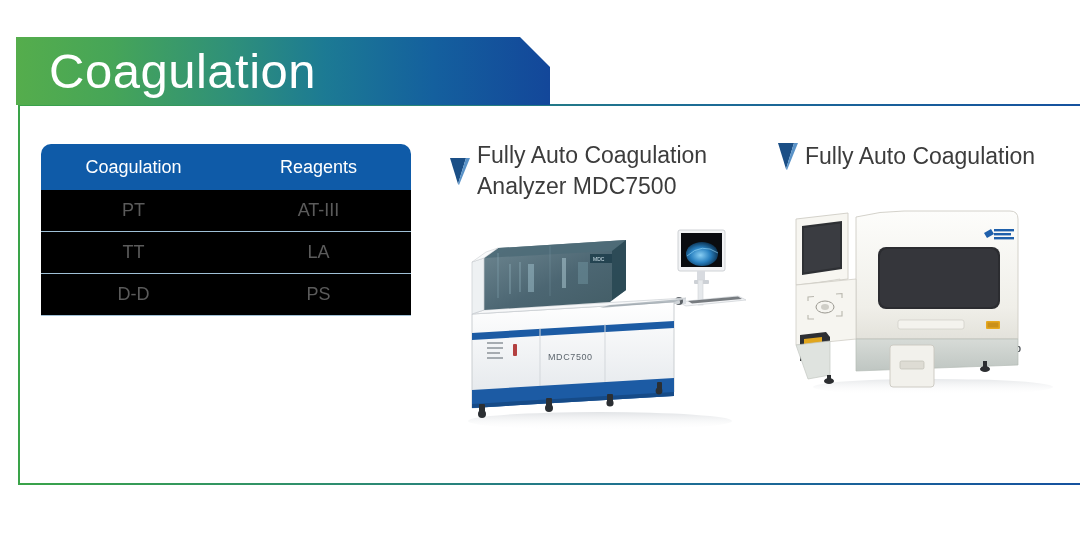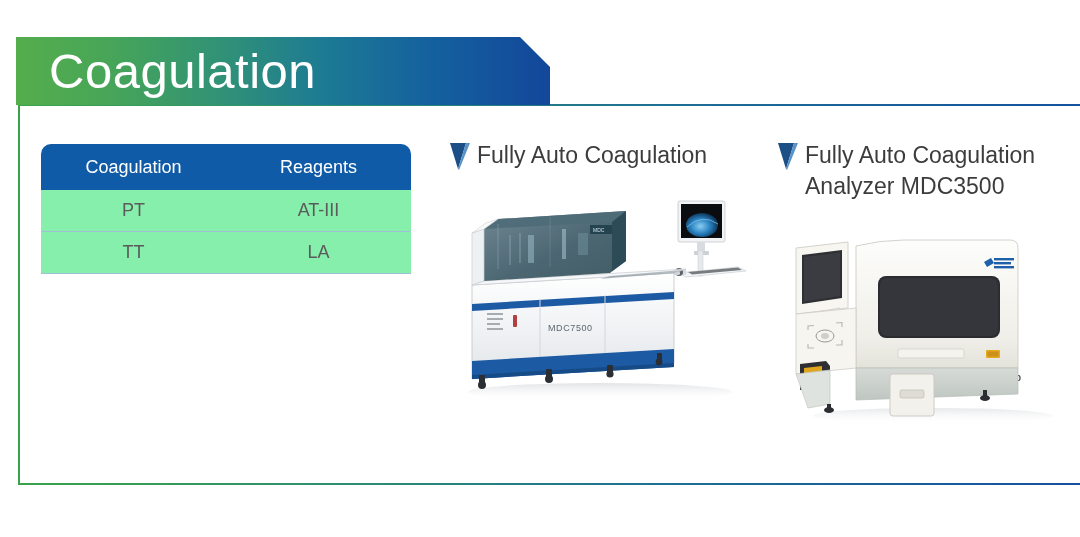--- a/index.html
+++ b/index.html
@@ -89,34 +89,34 @@
   table.coag-table thead th:first-child { border-top-left-radius: 10px; }
   table.coag-table thead th:last-child  { border-top-right-radius: 10px; }
 
   table.coag-table tbody td {
     height: 41px;
     padding: 0;
     text-align: center;
     font-size: 18px;
     color: #5b5b5b;
     border-bottom: 1px solid #9fc0d6;
-    background: #86efac;
+    background: #000000;
   }
 
   
   .product {
     position: absolute;
     top: 140px;
   }
   .product.p1 { left: 434px; width: 300px; }
   .product.p2 { left: 762px; width: 310px; }
 
   .prod-head {
     display: flex;
-    align-items: flex-start;
+    align-items: center;
   }
   .flag-icon {
     flex: 0 0 auto;
     width: 22px;
     height: 30px;
     margin-top: 3px;
     margin-right: 5px;
   }
   .prod-title {
     font-size: 23px;
@@ -160,148 +160,152 @@
       </thead>
       <tbody>
         <tr>
           <td>PT</td>
           <td>AT-III</td>
         </tr>
         <tr>
           <td>TT</td>
           <td>LA</td>
         </tr>
+        <tr>
+          <td>D-D</td>
+          <td>PS</td>
+        </tr>
       </tbody>
     </table>
   </div>
 
   <div class="product p1">
+    <div class="prod-head">
+      <span class="flag-icon">
+        <svg width="22" height="30" viewBox="0 0 22 30">
+          <polygon points="0,0 16,0 8,26" fill="#1b4f86"></polygon>
+          <polygon points="16,0 20,0 9,27 8,26" fill="#5a93c8"></polygon>
+        </svg>
+      </span>
+      <div class="prod-title">
+        <span>Fully Auto Coagulation</span><br>
+        <span>Analyzer MDC7500</span>
+      </div>
+    </div>
+
+    <div class="prod-img">
+      <svg class="m7500" viewBox="0 0 300 215">
+        <defs>
+          <linearGradient id="g7body" x1="0" y1="0" x2="0" y2="1">
+            <stop offset="0" stop-color="#ffffff"></stop>
+            <stop offset="1" stop-color="#e2e6ea"></stop>
+          </linearGradient>
+          <linearGradient id="g7glass" x1="0" y1="0" x2="1" y2="1">
+            <stop offset="0" stop-color="#56737f" stop-opacity="0.92"></stop>
+            <stop offset="0.55" stop-color="#32505e" stop-opacity="0.95"></stop>
+            <stop offset="1" stop-color="#27454f" stop-opacity="0.95"></stop>
+          </linearGradient>
+          <radialGradient id="g7globe" cx="0.45" cy="0.55" r="0.62">
+            <stop offset="0" stop-color="#8fd8ff"></stop>
+            <stop offset="0.5" stop-color="#2a86c9"></stop>
+            <stop offset="1" stop-color="#05223c"></stop>
+          </radialGradient>
+          <linearGradient id="g7shadow" x1="0" y1="0" x2="0" y2="1">
+            <stop offset="0" stop-color="#c9cdd2" stop-opacity="0.55"></stop>
+            <stop offset="1" stop-color="#ffffff" stop-opacity="0"></stop>
+          </linearGradient>
+        </defs>
+
+        <ellipse cx="150" cy="203" rx="132" ry="9" fill="url(#g7shadow)"></ellipse>
+
+        <rect x="228" y="12" width="47" height="41" rx="2" fill="#f2f3f5" stroke="#c4c8cc" stroke-width="0.8"></rect>
+        <rect x="231" y="15" width="41" height="34" fill="#0a0c10"></rect>
+        <ellipse cx="252" cy="36" rx="16" ry="12" fill="url(#g7globe)" opacity="0.95"></ellipse>
+        <path d="M237 38 q15 -14 31 -3" stroke="#9fe0ff" stroke-width="0.8" fill="none" opacity="0.7"></path>
+        <rect x="247" y="53" width="8" height="9" fill="#d8dbe0"></rect>
+        <rect x="244" y="62" width="15" height="4" rx="1" fill="#cdd1d6"></rect>
+
+        <rect x="248" y="62" width="5" height="25" fill="#e6e9ec" stroke="#cfd3d7" stroke-width="0.6"></rect>
+
+        <path d="M228 84 L288 78 L296 82 L236 88 Z" fill="#f4f5f7" stroke="#ccd0d4" stroke-width="0.7"></path>
+        <path d="M238 83 L288 78.5 L292 81 L242 85.6 Z" fill="#4e5358" opacity="0.75"></path>
+
+        <path d="M228 80 L236 80 L236 86 L228 86 Z" fill="#d9dde1"></path>
+        <circle cx="229" cy="83" r="4" fill="#5c6267"></circle>
+        <rect x="214" y="82" width="16" height="4" rx="1.5" fill="#cfd4d8"></rect>
+
+        <path d="M22 96 L224 84 L224 174 L22 190 Z" fill="url(#g7body)" stroke="#c5c9cd" stroke-width="0.9"></path>
+
+        <path d="M22 115 L224 103 L224 110 L22 122 Z" fill="#1c5ba4"></path>
+
+        <path d="M90 110 L90 185" stroke="#d3d7db" stroke-width="1"></path>
+        <path d="M155 106 L155 180" stroke="#d3d7db" stroke-width="1"></path>
+
+        <path d="M22 172 L224 160 L224 178 L22 190 Z" fill="#1c5ba4"></path>
+        <path d="M22 186 L224 174 L224 178 L22 190 Z" fill="#164b88"></path>
+
+        <g fill="#2b2f33">
+          <rect x="29" y="186" width="6" height="9" rx="1"></rect>
+          <circle cx="32" cy="196" r="4"></circle>
+          <rect x="96" y="180" width="6" height="9" rx="1"></rect>
+          <circle cx="99" cy="190" r="4"></circle>
+          <rect x="157" y="176" width="6" height="8" rx="1"></rect>
+          <circle cx="160" cy="185" r="3.6"></circle>
+          <rect x="207" y="164" width="5" height="8" rx="1"></rect>
+          <circle cx="209" cy="173" r="3.4"></circle>
+        </g>
+
+        <path d="M22 96 L224 84 L236 80 L34 92 Z" fill="#f7f8f9" stroke="#c9cdd1" stroke-width="0.7"></path>
+        <path d="M150 90 L224 84 L232 81 L160 87 Z" fill="#7f8d96" opacity="0.55"></path>
+
+        <path d="M34 92 L34 40 L48 30 L176 22 L176 72 L160 84 Z" fill="url(#g7glass)" opacity="0.92"></path>
+        <path d="M34 40 L48 30 L176 22 L162 33 Z" fill="#4e6b78" opacity="0.9"></path>
+        <path d="M162 33 L176 22 L176 72 L162 82 Z" fill="#2b4a55" opacity="0.95"></path>
+
+        <path d="M48 35 L48 80" stroke="#8fb3c0" stroke-width="1" opacity="0.45"></path>
+        <path d="M100 28 L100 78" stroke="#8fb3c0" stroke-width="0.8" opacity="0.3"></path>
+        <path d="M60 46 L60 76 M70 44 L70 74" stroke="#a9ccd8" stroke-width="1.4" opacity="0.35"></path>
+
+        <rect x="78" y="46" width="6" height="28" fill="#9fc2ce" opacity="0.5"></rect>
+        <rect x="112" y="40" width="4" height="30" fill="#bcd9e3" opacity="0.45"></rect>
+        <rect x="128" y="44" width="10" height="22" fill="#6f93a0" opacity="0.5"></rect>
+
+        <rect x="140" y="36" width="22" height="9" fill="#1a3b48" opacity="0.8"></rect>
+        <text x="143" y="43" font-family="'Liberation Sans', sans-serif" font-size="5" fill="#cfe0e8">MDC</text>
+
+        <path d="M22 96 L22 44 L34 40 L34 92 Z" fill="#eef1f3" stroke="#c9cdd1" stroke-width="0.7"></path>
+        <path d="M22 44 L36 34 L48 30 L34 40 Z" fill="#f9fafb" stroke="#ccd0d4" stroke-width="0.6"></path>
+
+        <g opacity="0.75">
+          <rect x="37" y="124" width="16" height="2" fill="#8d949a"></rect>
+          <rect x="37" y="129" width="16" height="2" fill="#8d949a"></rect>
+          <rect x="37" y="134" width="13" height="2" fill="#8d949a"></rect>
+          <rect x="37" y="139" width="16" height="2" fill="#8d949a"></rect>
+        </g>
+        <rect x="63" y="126" width="4" height="12" rx="1" fill="#b34040"></rect>
+
+        <text x="98" y="142" font-family="'Liberation Sans', sans-serif" font-size="9" fill="#5d666e" letter-spacing="0.6">MDC7500</text>
+      </svg>
+    </div>
+  </div>
+
+  <div class="product p2">
     <div class="prod-head">
       <span class="flag-icon">
         <svg width="22" height="30" viewBox="0 0 22 30">
           <polygon points="0,0 16,0 8,26" fill="#1b4f86"></polygon>
           <polygon points="16,0 20,0 9,27 8,26" fill="#5a93c8"></polygon>
         </svg>
       </span>
       <div class="prod-title">
         <span>Fully Auto Coagulation</span><br>
       </div>
     </div>
 
     <div class="prod-img">
-      <svg class="m7500" viewBox="0 0 300 215">
-        <defs>
-          <linearGradient id="g7body" x1="0" y1="0" x2="0" y2="1">
-            <stop offset="0" stop-color="#ffffff"></stop>
-            <stop offset="1" stop-color="#e2e6ea"></stop>
-          </linearGradient>
-          <linearGradient id="g7glass" x1="0" y1="0" x2="1" y2="1">
-            <stop offset="0" stop-color="#56737f" stop-opacity="0.92"></stop>
-            <stop offset="0.55" stop-color="#32505e" stop-opacity="0.95"></stop>
-            <stop offset="1" stop-color="#27454f" stop-opacity="0.95"></stop>
-          </linearGradient>
-          <radialGradient id="g7globe" cx="0.45" cy="0.55" r="0.62">
-            <stop offset="0" stop-color="#8fd8ff"></stop>
-            <stop offset="0.5" stop-color="#2a86c9"></stop>
-            <stop offset="1" stop-color="#05223c"></stop>
-          </radialGradient>
-          <linearGradient id="g7shadow" x1="0" y1="0" x2="0" y2="1">
-            <stop offset="0" stop-color="#c9cdd2" stop-opacity="0.55"></stop>
-            <stop offset="1" stop-color="#ffffff" stop-opacity="0"></stop>
-          </linearGradient>
-        </defs>
-
-        <ellipse cx="150" cy="203" rx="132" ry="9" fill="url(#g7shadow)"></ellipse>
-
-        <rect x="228" y="12" width="47" height="41" rx="2" fill="#f2f3f5" stroke="#c4c8cc" stroke-width="0.8"></rect>
-        <rect x="231" y="15" width="41" height="34" fill="#0a0c10"></rect>
-        <ellipse cx="252" cy="36" rx="16" ry="12" fill="url(#g7globe)" opacity="0.95"></ellipse>
-        <path d="M237 38 q15 -14 31 -3" stroke="#9fe0ff" stroke-width="0.8" fill="none" opacity="0.7"></path>
-        <rect x="247" y="53" width="8" height="9" fill="#d8dbe0"></rect>
-        <rect x="244" y="62" width="15" height="4" rx="1" fill="#cdd1d6"></rect>
-
-        <rect x="248" y="62" width="5" height="25" fill="#e6e9ec" stroke="#cfd3d7" stroke-width="0.6"></rect>
-
-        <path d="M228 84 L288 78 L296 82 L236 88 Z" fill="#f4f5f7" stroke="#ccd0d4" stroke-width="0.7"></path>
-        <path d="M238 83 L288 78.5 L292 81 L242 85.6 Z" fill="#4e5358" opacity="0.75"></path>
-
-        <path d="M228 80 L236 80 L236 86 L228 86 Z" fill="#d9dde1"></path>
-        <circle cx="229" cy="83" r="4" fill="#5c6267"></circle>
-        <rect x="214" y="82" width="16" height="4" rx="1.5" fill="#cfd4d8"></rect>
-
-        <path d="M22 96 L224 84 L224 174 L22 190 Z" fill="url(#g7body)" stroke="#c5c9cd" stroke-width="0.9"></path>
-
-        <path d="M22 115 L224 103 L224 110 L22 122 Z" fill="#1c5ba4"></path>
-
-        <path d="M90 110 L90 185" stroke="#d3d7db" stroke-width="1"></path>
-        <path d="M155 106 L155 180" stroke="#d3d7db" stroke-width="1"></path>
-
-        <path d="M22 172 L224 160 L224 178 L22 190 Z" fill="#1c5ba4"></path>
-        <path d="M22 186 L224 174 L224 178 L22 190 Z" fill="#164b88"></path>
-
-        <g fill="#2b2f33">
-          <rect x="29" y="186" width="6" height="9" rx="1"></rect>
-          <circle cx="32" cy="196" r="4"></circle>
-          <rect x="96" y="180" width="6" height="9" rx="1"></rect>
-          <circle cx="99" cy="190" r="4"></circle>
-          <rect x="157" y="176" width="6" height="8" rx="1"></rect>
-          <circle cx="160" cy="185" r="3.6"></circle>
-          <rect x="207" y="164" width="5" height="8" rx="1"></rect>
-          <circle cx="209" cy="173" r="3.4"></circle>
-        </g>
-
-        <path d="M22 96 L224 84 L236 80 L34 92 Z" fill="#f7f8f9" stroke="#c9cdd1" stroke-width="0.7"></path>
-        <path d="M150 90 L224 84 L232 81 L160 87 Z" fill="#7f8d96" opacity="0.55"></path>
-
-        <path d="M34 92 L34 40 L48 30 L176 22 L176 72 L160 84 Z" fill="url(#g7glass)" opacity="0.92"></path>
-        <path d="M34 40 L48 30 L176 22 L162 33 Z" fill="#4e6b78" opacity="0.9"></path>
-        <path d="M162 33 L176 22 L176 72 L162 82 Z" fill="#2b4a55" opacity="0.95"></path>
-
-        <path d="M48 35 L48 80" stroke="#8fb3c0" stroke-width="1" opacity="0.45"></path>
-        <path d="M100 28 L100 78" stroke="#8fb3c0" stroke-width="0.8" opacity="0.3"></path>
-        <path d="M60 46 L60 76 M70 44 L70 74" stroke="#a9ccd8" stroke-width="1.4" opacity="0.35"></path>
-
-        <rect x="78" y="46" width="6" height="28" fill="#9fc2ce" opacity="0.5"></rect>
-        <rect x="112" y="40" width="4" height="30" fill="#bcd9e3" opacity="0.45"></rect>
-        <rect x="128" y="44" width="10" height="22" fill="#6f93a0" opacity="0.5"></rect>
-
-        <rect x="140" y="36" width="22" height="9" fill="#1a3b48" opacity="0.8"></rect>
-        <text x="143" y="43" font-family="'Liberation Sans', sans-serif" font-size="5" fill="#cfe0e8">MDC</text>
-
-        <path d="M22 96 L22 44 L34 40 L34 92 Z" fill="#eef1f3" stroke="#c9cdd1" stroke-width="0.7"></path>
-        <path d="M22 44 L36 34 L48 30 L34 40 Z" fill="#f9fafb" stroke="#ccd0d4" stroke-width="0.6"></path>
-
-        <g opacity="0.75">
-          <rect x="37" y="124" width="16" height="2" fill="#8d949a"></rect>
-          <rect x="37" y="129" width="16" height="2" fill="#8d949a"></rect>
-          <rect x="37" y="134" width="13" height="2" fill="#8d949a"></rect>
-          <rect x="37" y="139" width="16" height="2" fill="#8d949a"></rect>
-        </g>
-        <rect x="63" y="126" width="4" height="12" rx="1" fill="#b34040"></rect>
-
-        <text x="98" y="142" font-family="'Liberation Sans', sans-serif" font-size="9" fill="#5d666e" letter-spacing="0.6">MDC7500</text>
-      </svg>
-    </div>
-  </div>
-
-  <div class="product p2">
-    <div class="prod-head">
-      <span class="flag-icon">
-        <svg width="22" height="30" viewBox="0 0 22 30">
-          <polygon points="0,0 16,0 8,26" fill="#1b4f86"></polygon>
-          <polygon points="16,0 20,0 9,27 8,26" fill="#5a93c8"></polygon>
-        </svg>
-      </span>
-      <div class="prod-title">
-        <span>Fully Auto Coagulation</span><br>
-        <span>Analyzer MDC3500</span>
-      </div>
-    </div>
-
-    <div class="prod-img">
       <svg class="m3500" viewBox="0 0 310 215">
         <defs>
           <linearGradient id="g3body" x1="0" y1="0" x2="0" y2="1">
             <stop offset="0" stop-color="#fdfdfb"></stop>
             <stop offset="0.75" stop-color="#f0efe9"></stop>
             <stop offset="1" stop-color="#e3e2db"></stop>
           </linearGradient>
           <linearGradient id="g3base" x1="0" y1="0" x2="0" y2="1">
             <stop offset="0" stop-color="#d7dbd7"></stop>
             <stop offset="1" stop-color="#bfc6c2"></stop>

